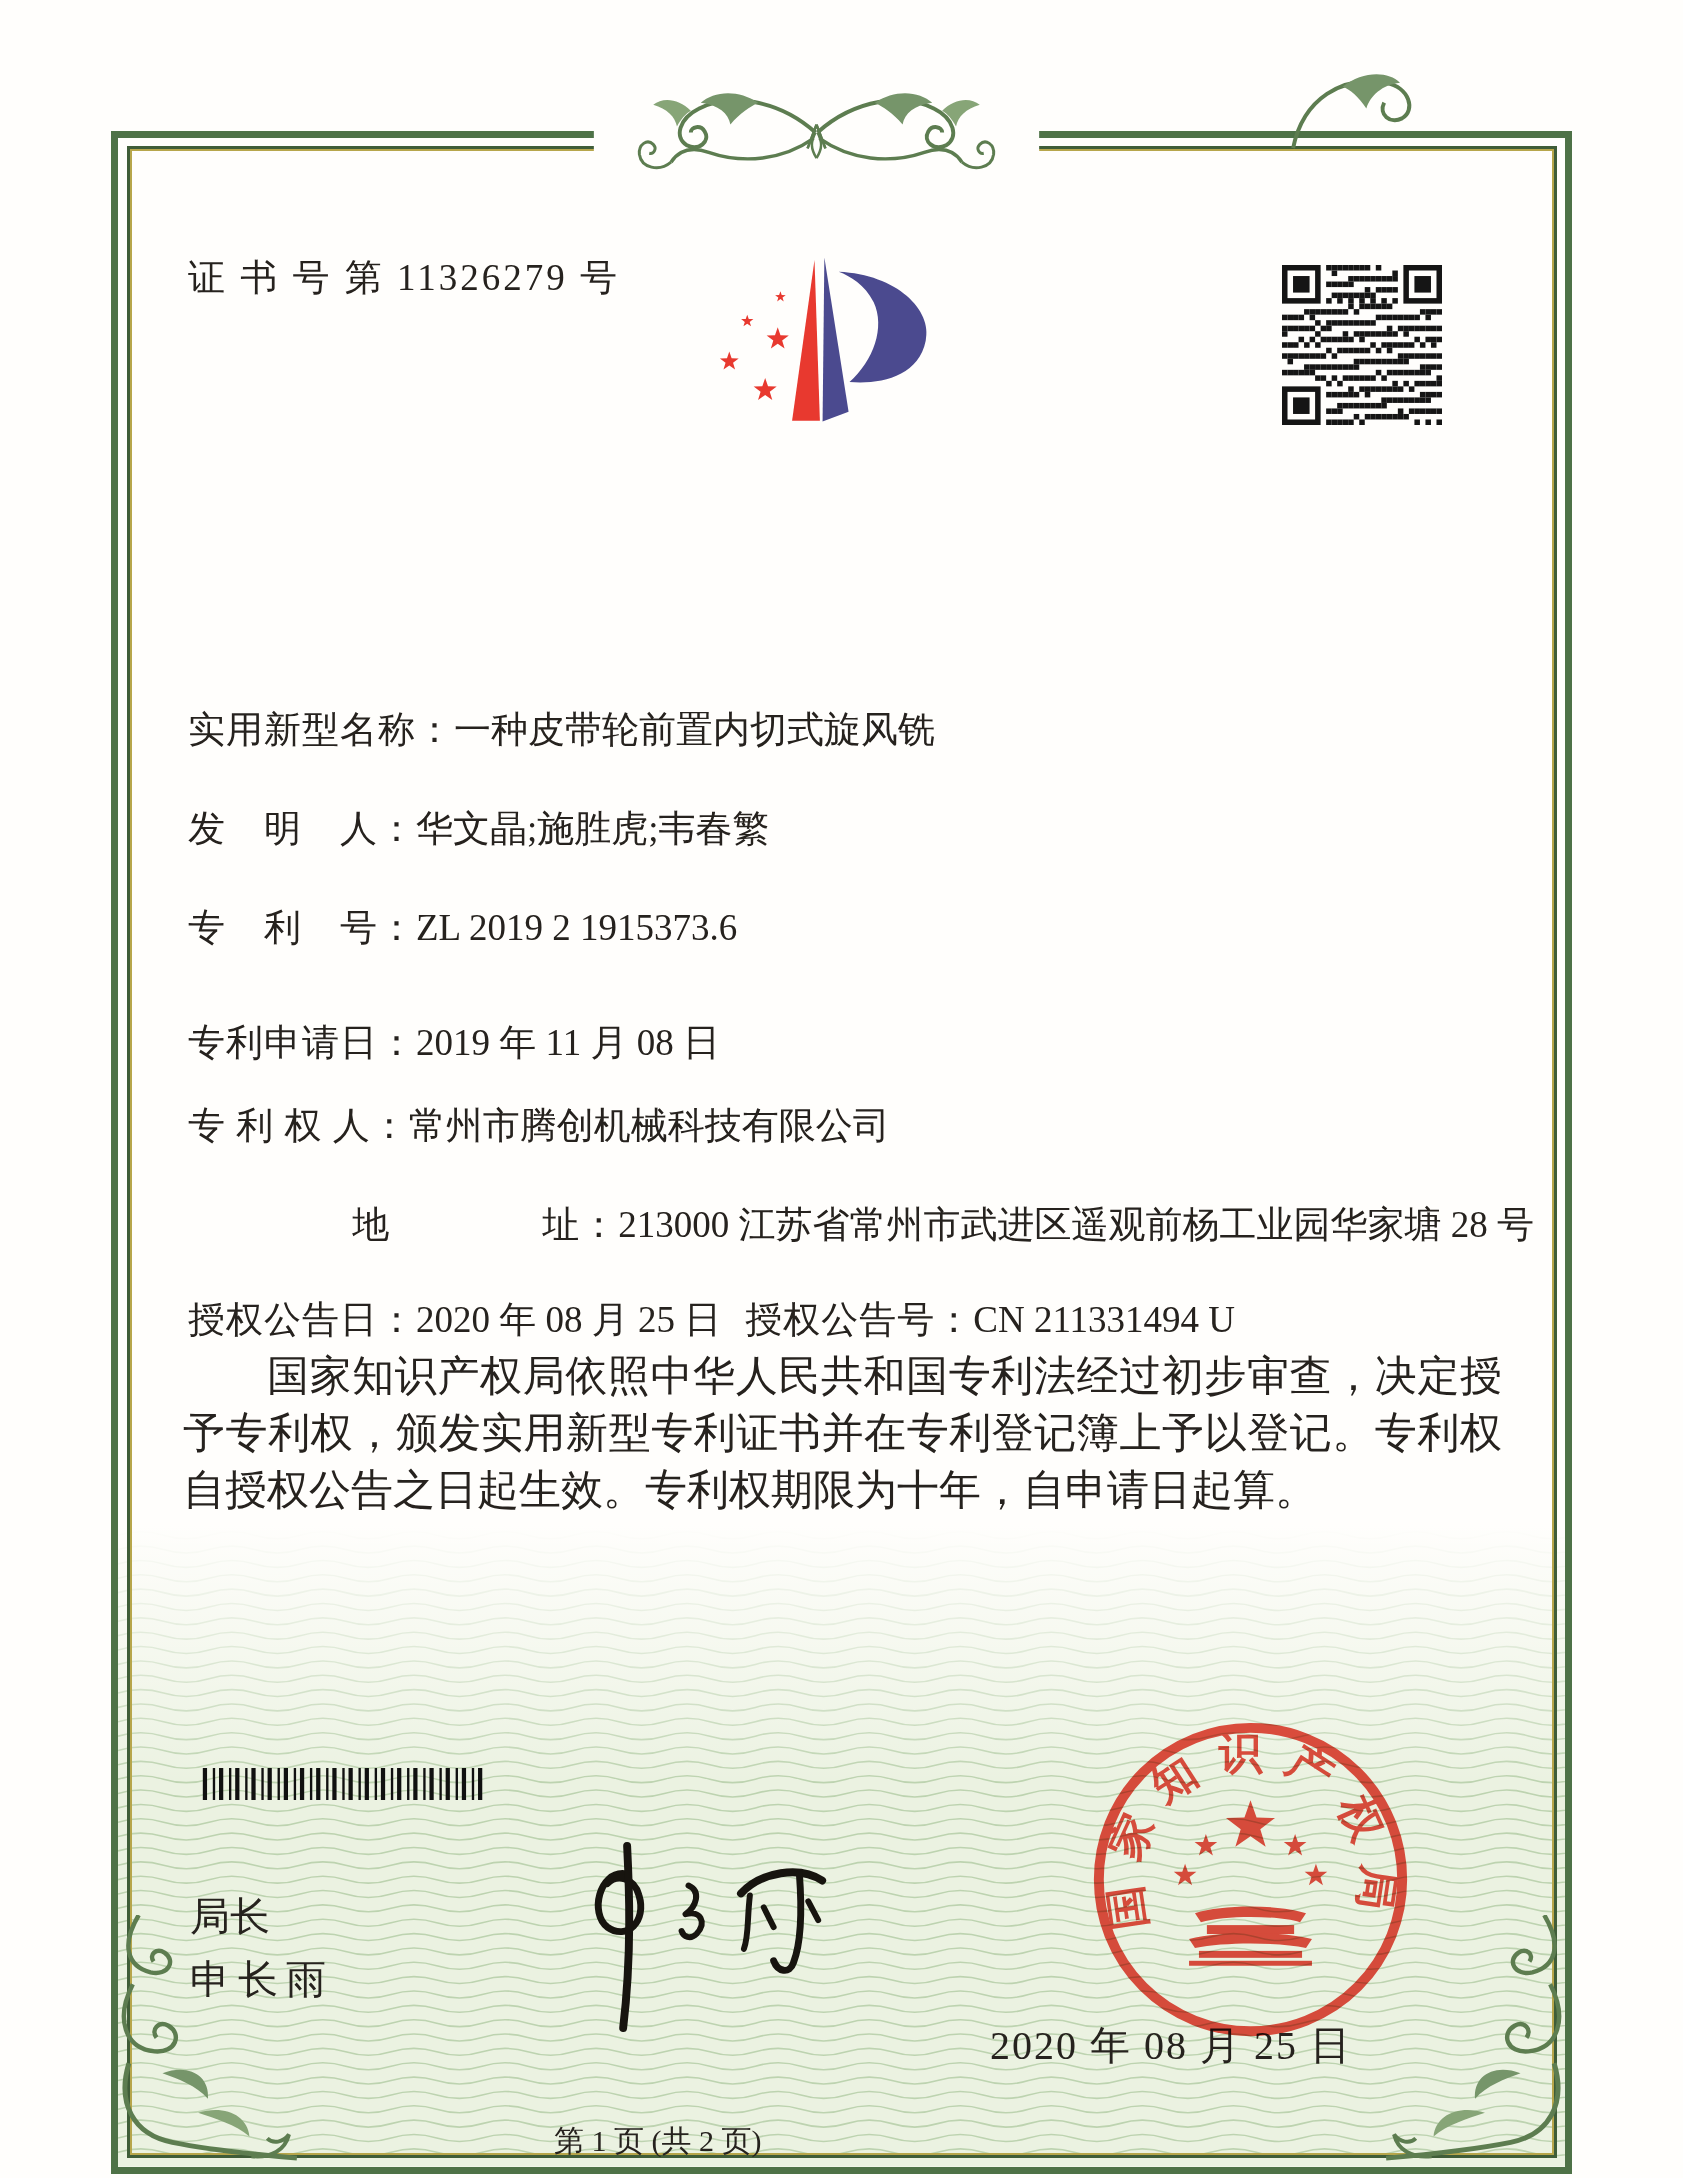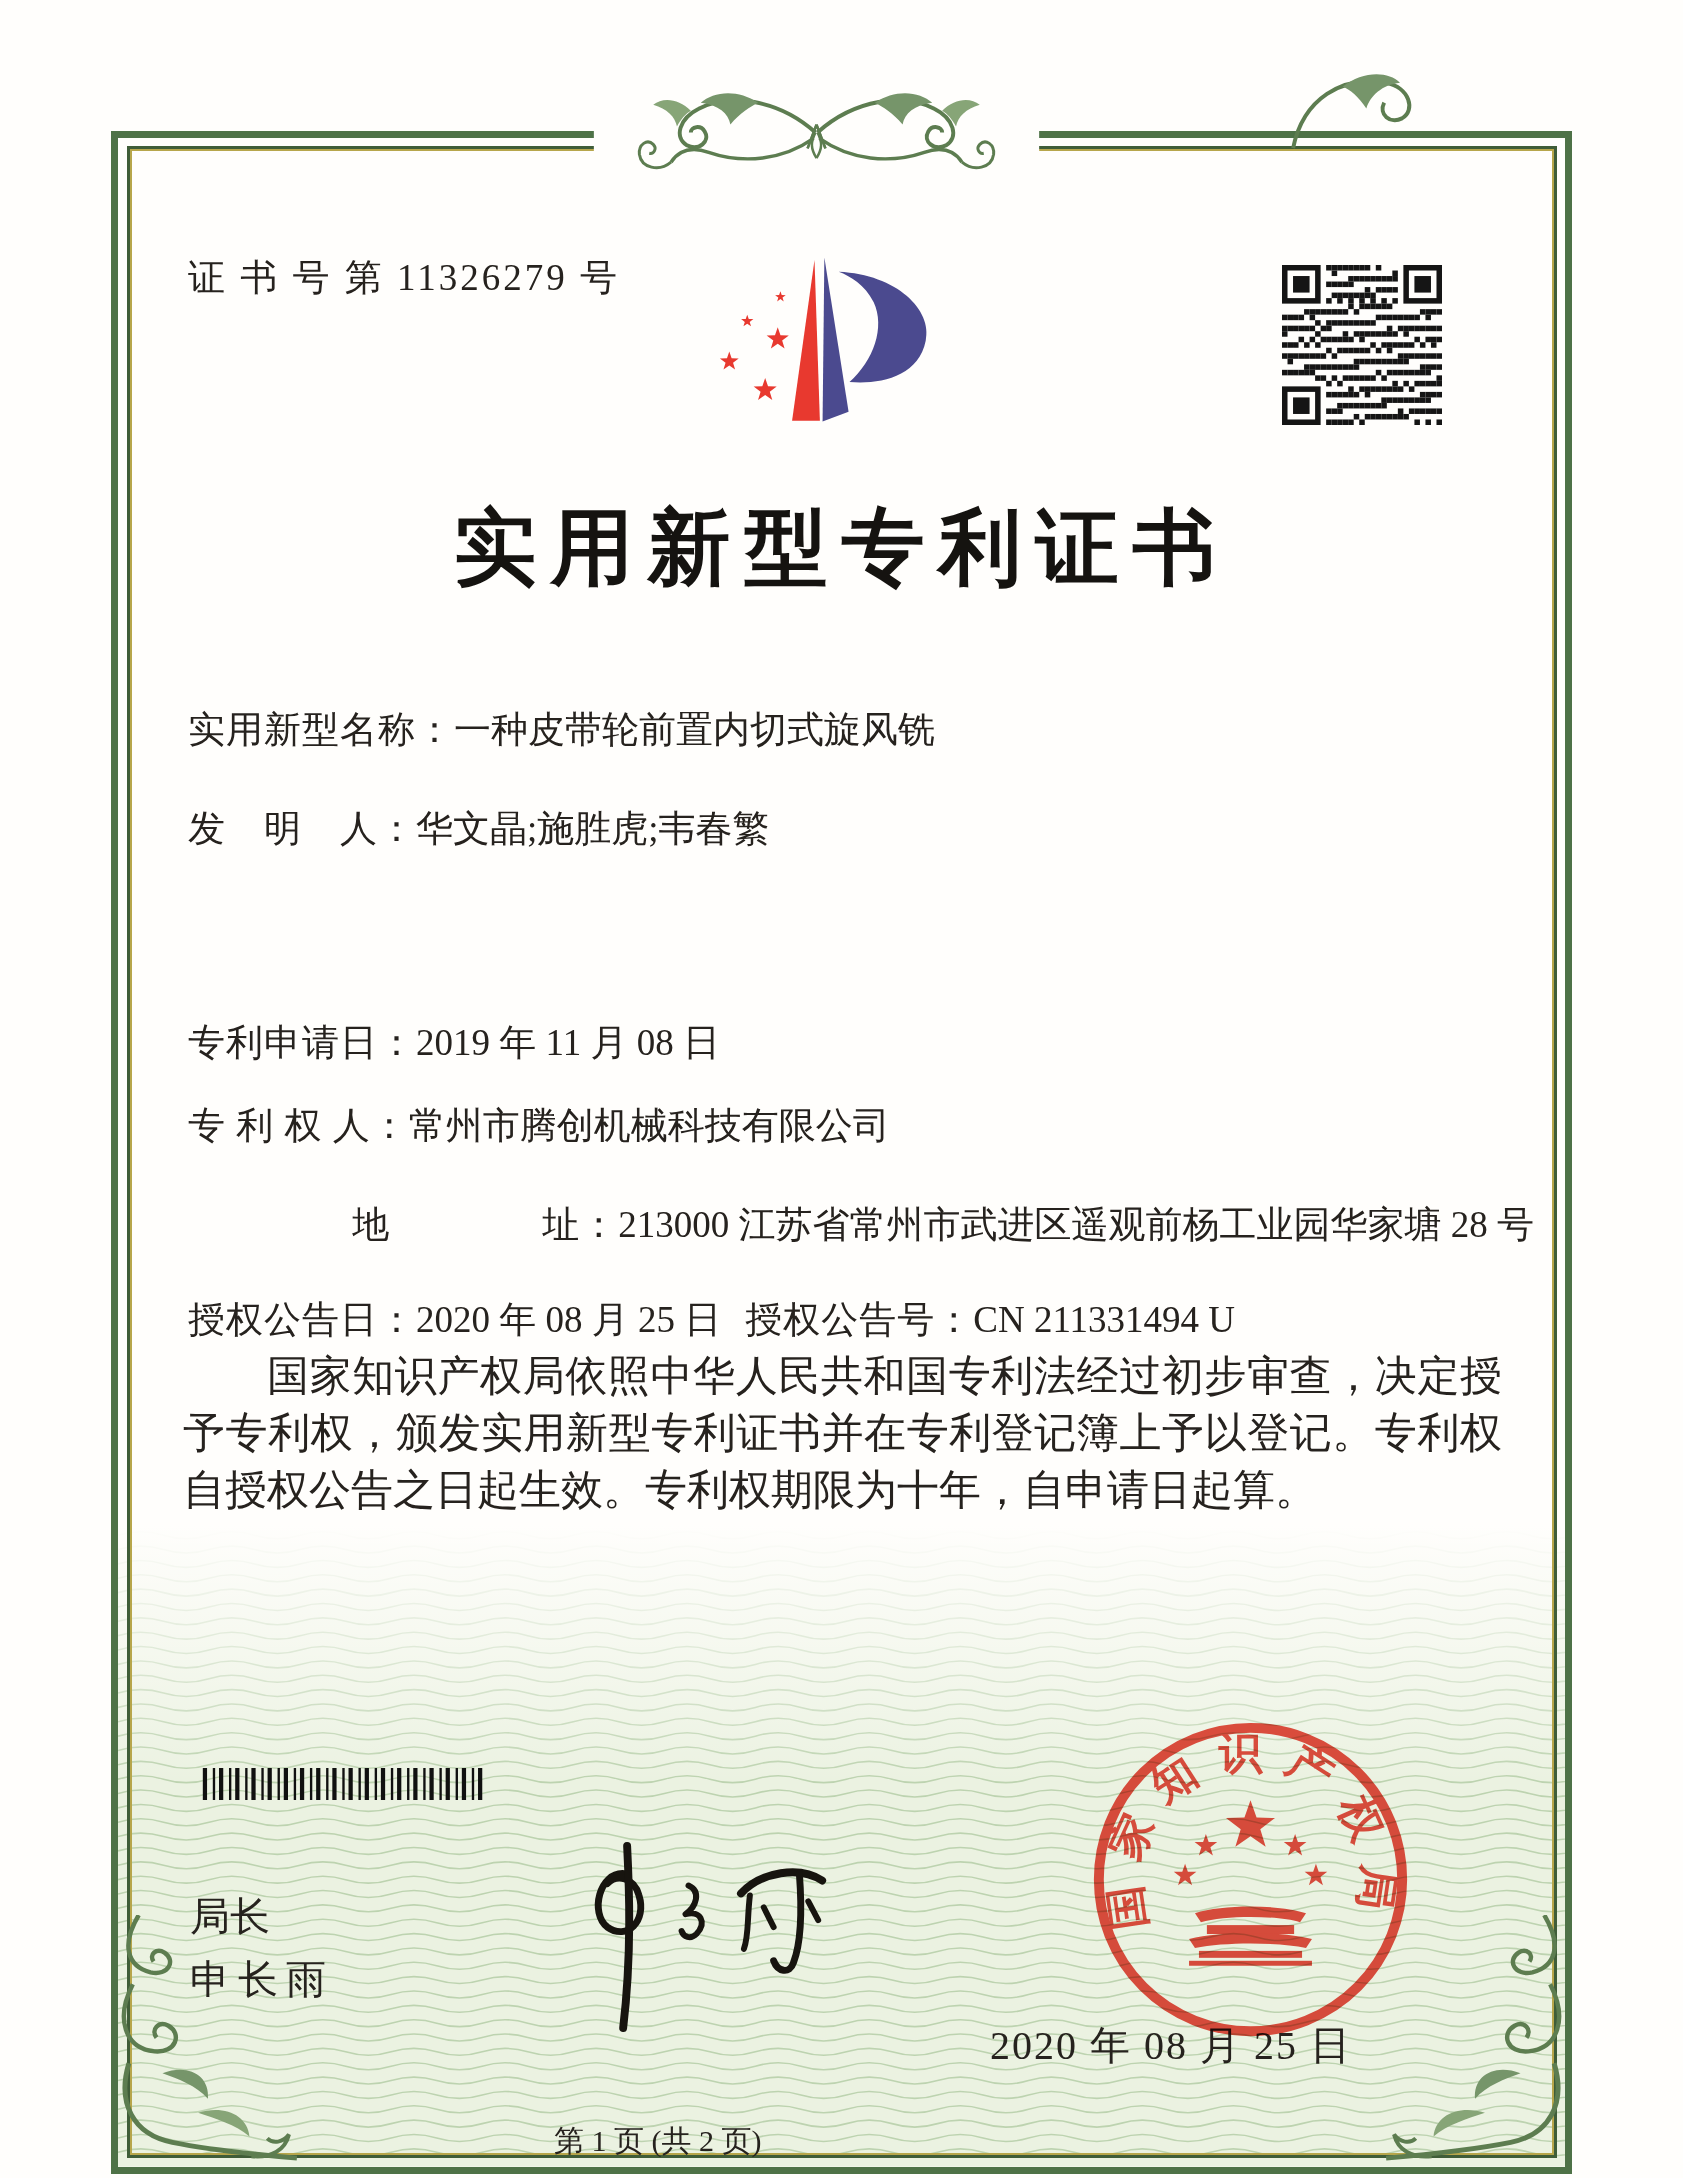--- a/index.html
+++ b/index.html
@@ -456,27 +456,29 @@
         <rect x="2" y="2" width="3" height="3" fill="#151515"></rect>
         <rect x="22" y="0" width="7" height="7" fill="#151515"></rect>
         <rect x="23" y="1" width="5" height="5" fill="#fffefc"></rect>
         <rect x="24" y="2" width="3" height="3" fill="#151515"></rect>
         <rect x="0" y="22" width="7" height="7" fill="#151515"></rect>
         <rect x="1" y="23" width="5" height="5" fill="#fffefc"></rect>
         <rect x="2" y="24" width="3" height="3" fill="#151515"></rect>
       </g>
   </svg>
 
-  <div class="abs doc-title content">实用新型专利证书</div>
 
   <div class="abs field-row" style="top:804px;">
     <span class="lbl">发　明　人：</span><span>华文晶;施胜虎;韦春繁</span>
   </div>
   <div class="abs field-row" style="top:705px;">
     <span class="lbl">实用新型名称：</span><span>一种皮带轮前置内切式旋风铣</span>
+  </div>
+  <div class="abs field-row" style="top:903px;">
+    <span class="lbl">专　利　号：</span><span>ZL 2019 2 1915373.6</span>
   </div>
   <div class="abs field-row" style="top:1018px;">
     <span class="lbl">专利申请日：</span><span>2019 年 11 月 08 日</span>
   </div>
   <div class="abs field-row" style="top:1101px;">
     <span class="lbl">专 利 权 人：</span><span>常州市腾创机械科技有限公司</span>
   </div>
   <div class="abs field-row" style="top:1200px;text-align:right;">
     <span class="lbl">地　　　　址：</span><span>213000 江苏省常州市武进区遥观前杨工业园华家塘 28 号</span>
   </div>

